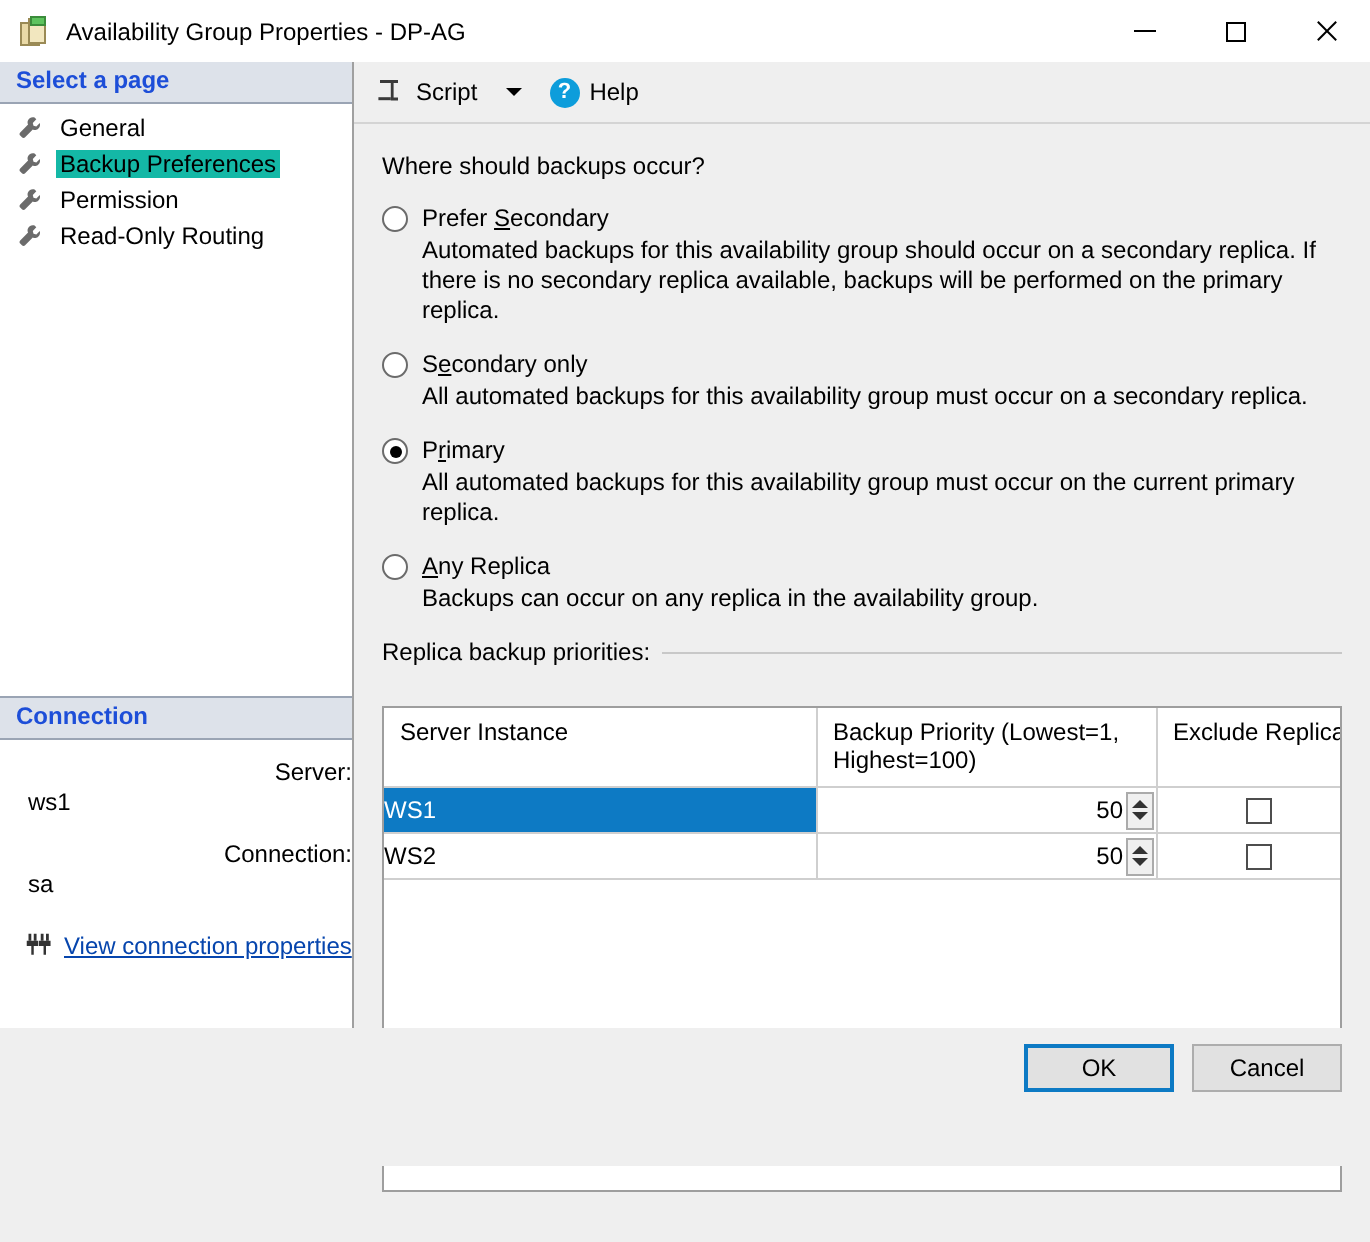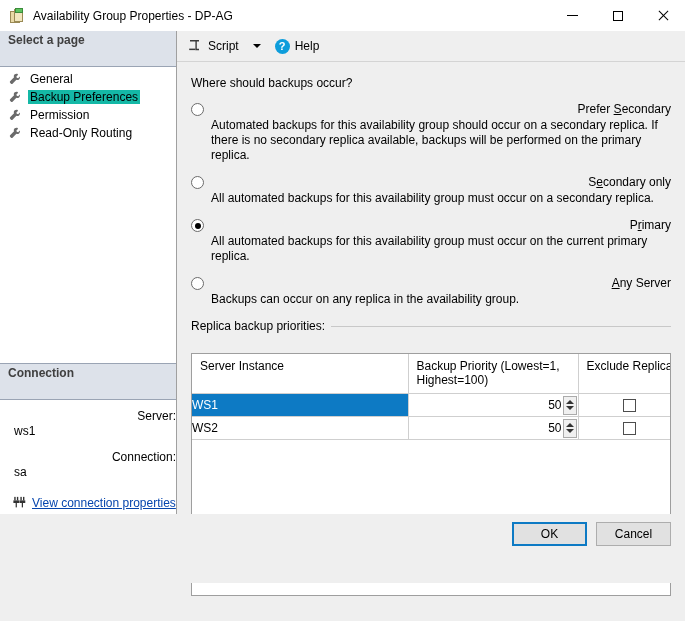--- a/index.html
+++ b/index.html
@@ -120,22 +120,22 @@
     border-bottom: 1px solid #a0a0a0;
     box-sizing: border-box;
     overflow: hidden;
   }
   .section-header {
     background: #dde2ea;
     border-top: 1px solid #9aa4b4;
     border-bottom: 1px solid #9aa4b4;
     font-weight: bold;
     font-size: 12px;
-    padding: 2px 0 19px 8px;
-    color: #404040;
+    padding: 2px 0 4px 8px;
+    color: #1d4ed8;
   }
   .section-header.first {
     border-top: none;
   }
   .page-list {
     padding: 3px 0 0 0;
   }
   .page-item {
     display: flex;
     align-items: center;
@@ -247,21 +247,20 @@
     padding: 14px 14px 0 14px;
   }
   .question {
     font-size: 12px;
     margin-bottom: 12px;
   }
   .radio-row {
     display: flex;
     align-items: flex-start;
     margin-bottom: 2px;
-    justify-content: space-between;
   }
   .radio {
     width: 13px; height: 13px;
     border-radius: 50%;
     border: 1px solid #6b6b6b;
     background: #fff;
     box-sizing: border-box;
     margin-right: 7px;
     margin-top: 1px;
     flex: none;
@@ -557,21 +556,21 @@
       <div class="radio-desc">All automated backups for this availability group must occur on a secondary replica.</div>
 
       <div class="radio-row">
         <span class="radio checked"></span>
         <span class="radio-label"><span>P</span><u>r</u><span>imary</span></span>
       </div>
       <div class="radio-desc">All automated backups for this availability group must occur on the current primary replica.</div>
 
       <div class="radio-row">
         <span class="radio"></span>
-        <span class="radio-label"><span></span><u>A</u><span>ny Server</span></span>
+        <span class="radio-label"><span></span><u>A</u><span>ny Replica</span></span>
       </div>
       <div class="radio-desc">Backups can occur on any replica in the availability group.</div>
 
       <div class="groupbox">
         <div class="gb-title-row">
           <span>Replica backup priorities:</span>
           <span class="gb-line"></span>
         </div>
 
         <div class="grid">

